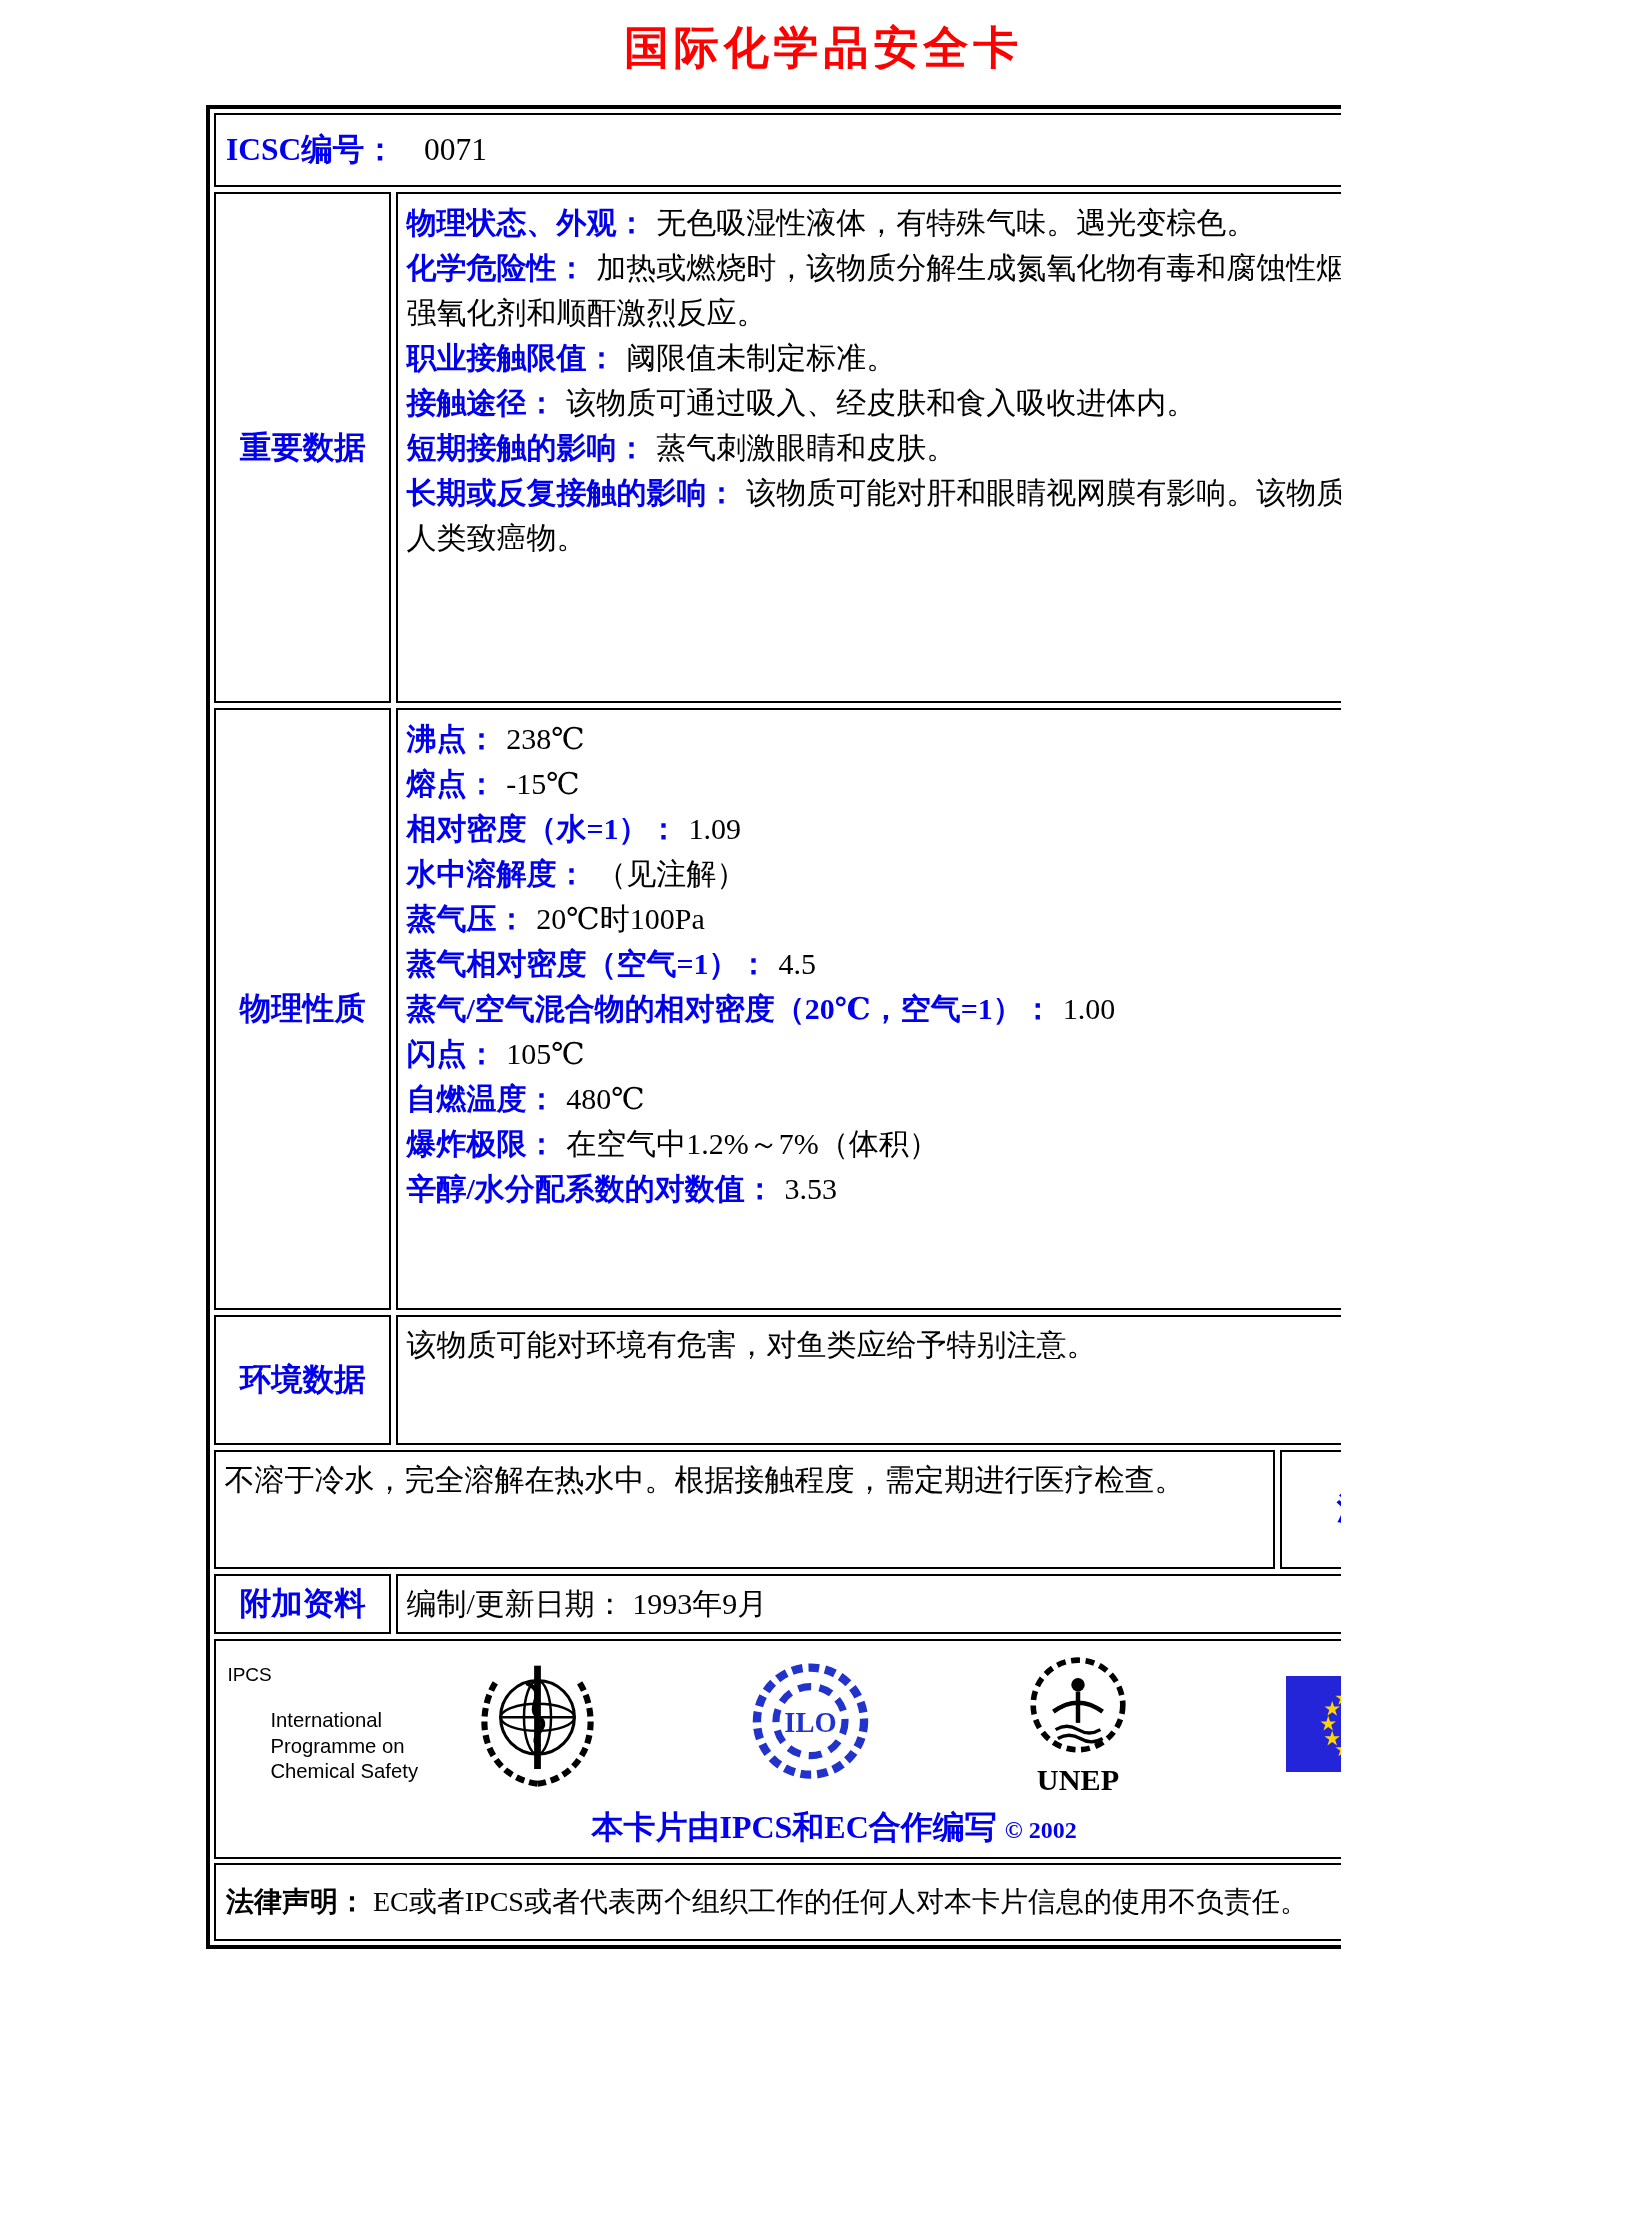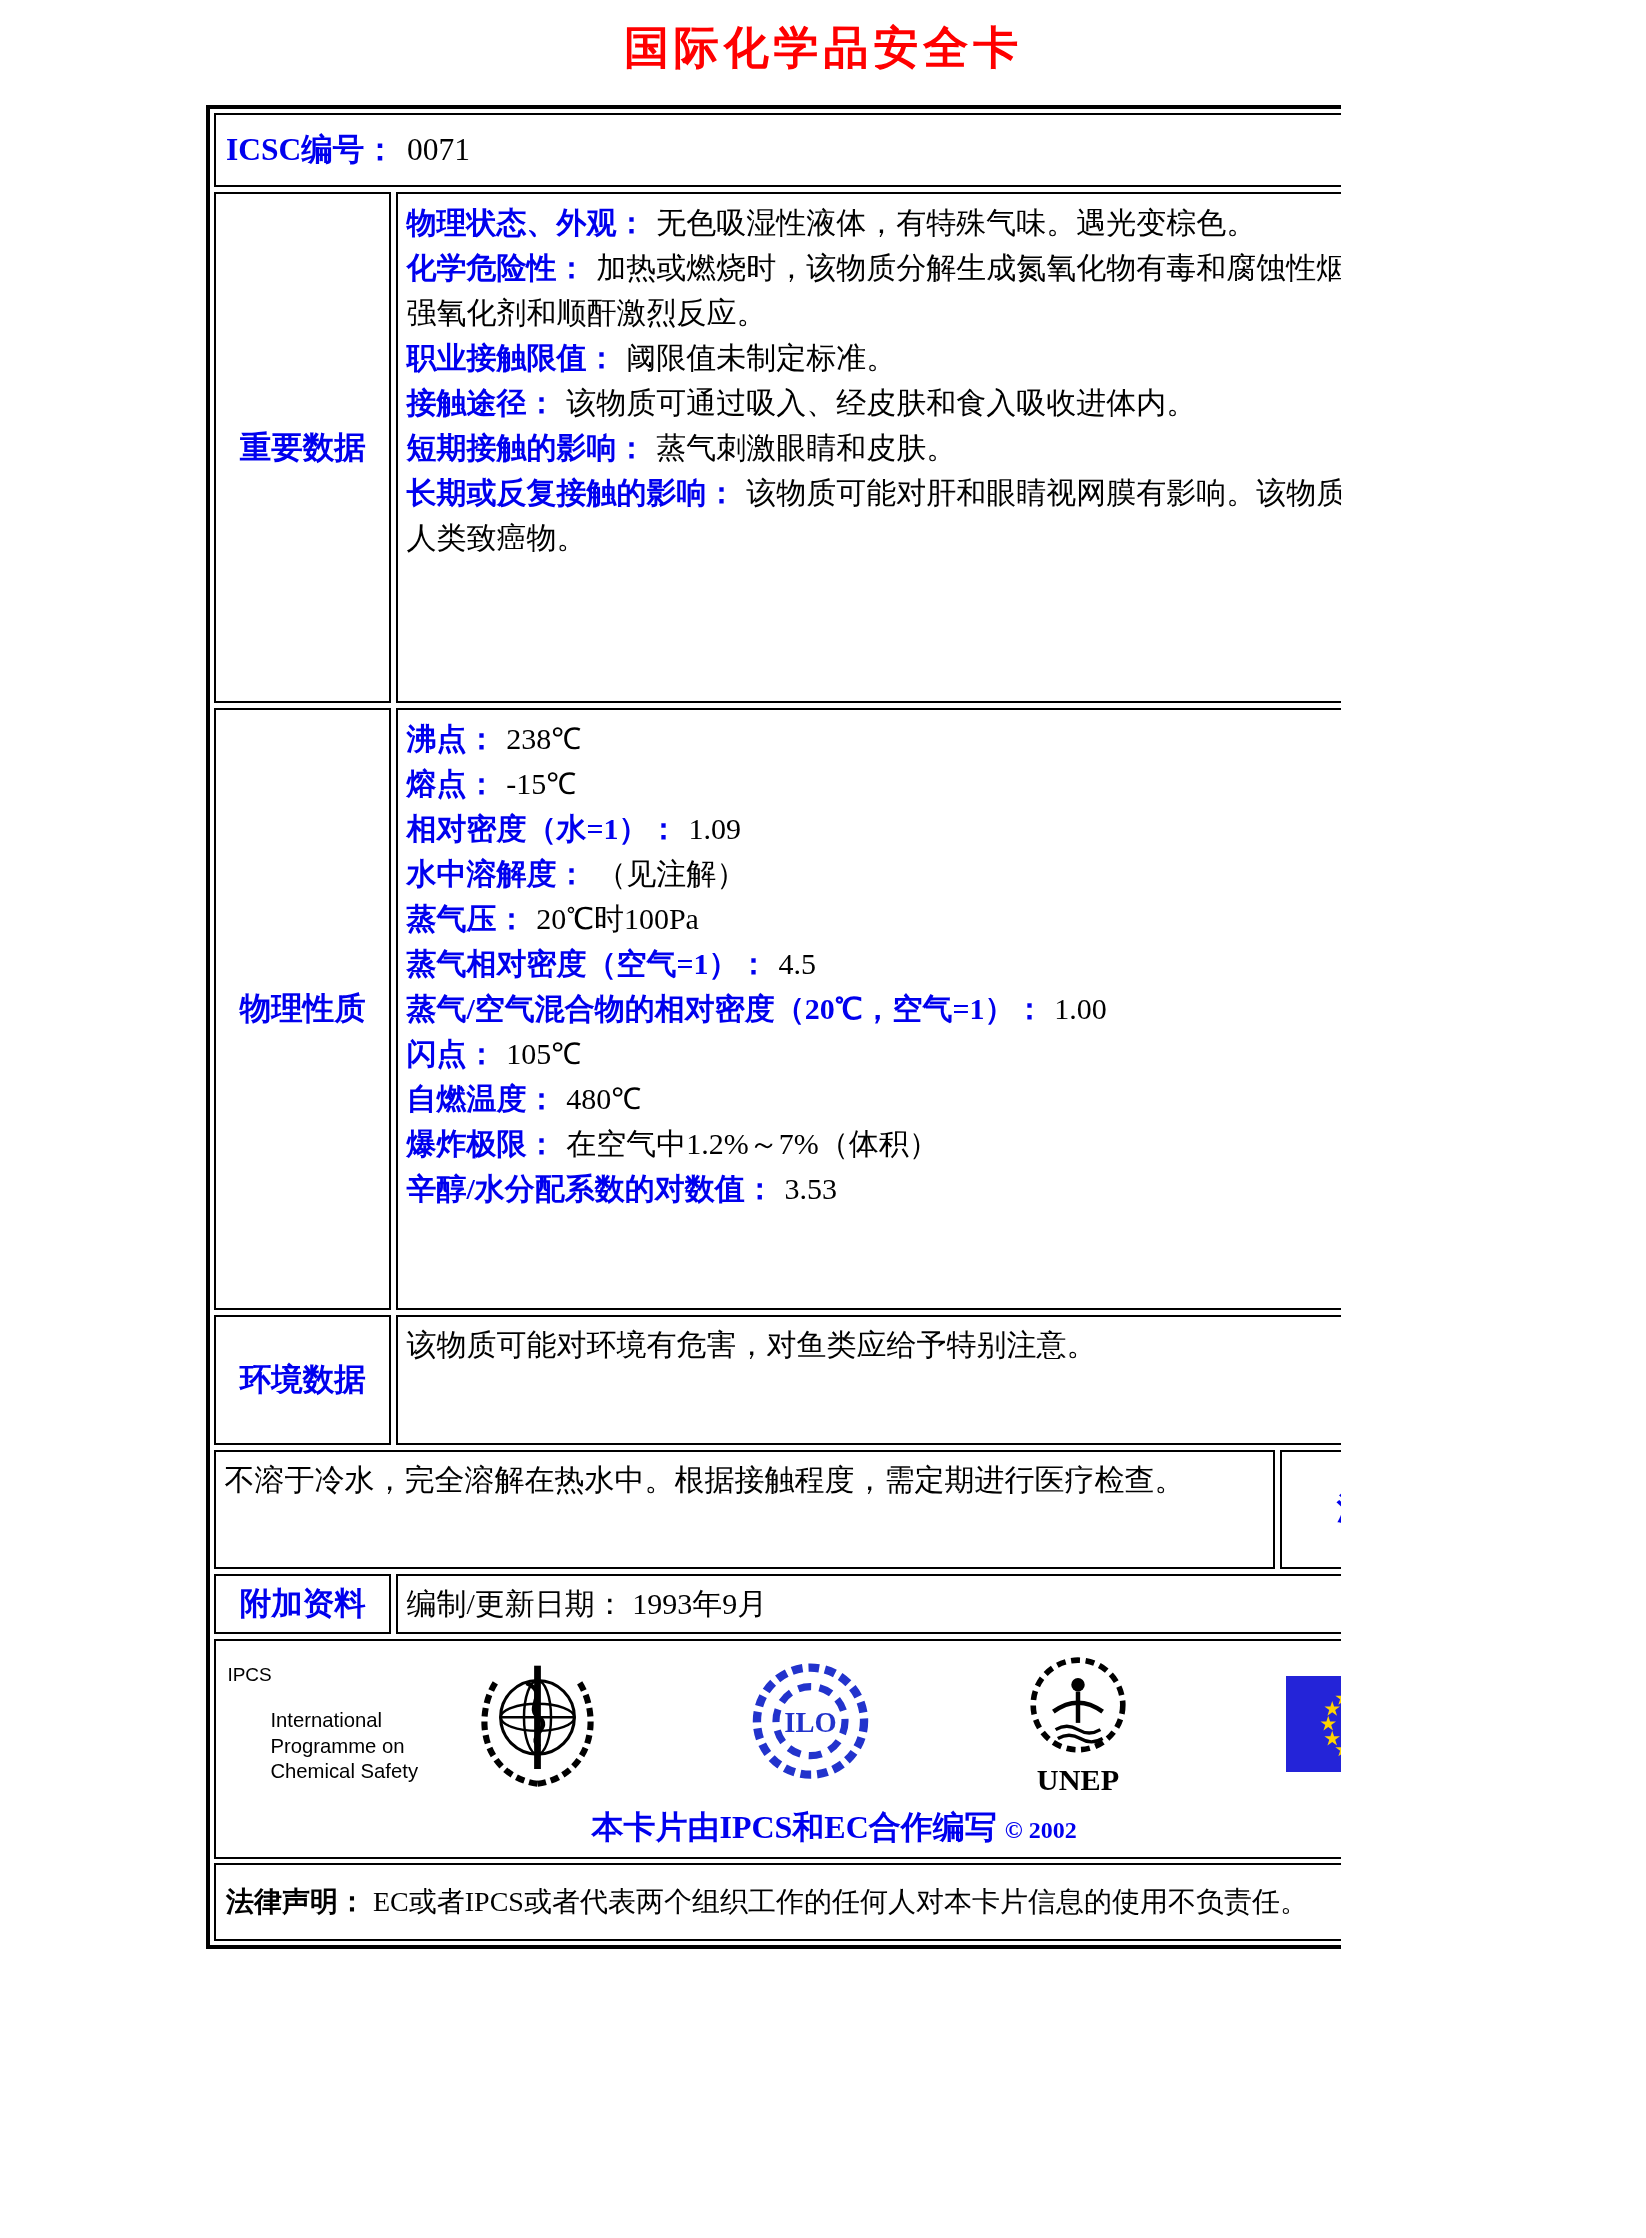--- a/index.html
+++ b/index.html
@@ -22,32 +22,32 @@
   .row:last-child{margin-bottom:0;}
   .cell{border:2.1px solid #000;background:#fff;box-sizing:border-box;}
   .full-cell{flex:1;}
   .label-cell{
     flex:0 0 177px;display:flex;align-items:center;justify-content:center;
     color:var(--accent_blue,#0000EE);font-weight:bold;font-size:31.5px;
     text-align:center;padding:4.2px;
   }
   .content-cell{flex:1;padding:5.6px 11.2px 5.6px 8.4px;font-size:30px;line-height:1.5;}
   .content-important{min-height:511px;}
-  .content-physical{min-height:602px;font-family:Liberation Serif, serif;}
+  .content-physical{min-height:602px;}
   .content-environment{min-height:130px;}
   .content-notes{min-height:119px;}
   .line{display:block;}
   .term{color:var(--accent_blue,#0000EE);font-weight:bold;margin-right:9.8px;}
   .desc{color:#000;}
   .header-cell{
     flex:1;display:flex;justify-content:space-between;align-items:center;
     padding:14px 9.8px;font-size:31.5px;min-height:70px;
   }
   .header-left .hl{color:var(--accent_blue,#0000EE);font-weight:bold;margin-right:11.2px;}
-  .header-left .hv{color:#000;}
+  .header-left .hv{color:#000;margin-left:17px;}
   .header-right{color:#000;}
   .footer-cell{flex:1;padding:9.8px 14px 7px 11.2px;}
   .footer-top{display:flex;align-items:center;min-height:140px;}
   .ipcs-block{width:210px;font-family:"Liberation Sans","DejaVu Sans",sans-serif;}
   .ipcs-acronym{font-size:19px;font-weight:normal;margin-bottom:22px;}
   .ipcs-sub{font-size:20.3px;line-height:1.25;margin-left:43px;}
   .logos{flex:1;display:flex;align-items:center;justify-content:space-between;
          margin-left:39px;margin-right:10.5px;}
   .credit{
     text-align:center;font-size:32px;font-weight:bold;margin-top:7px;

